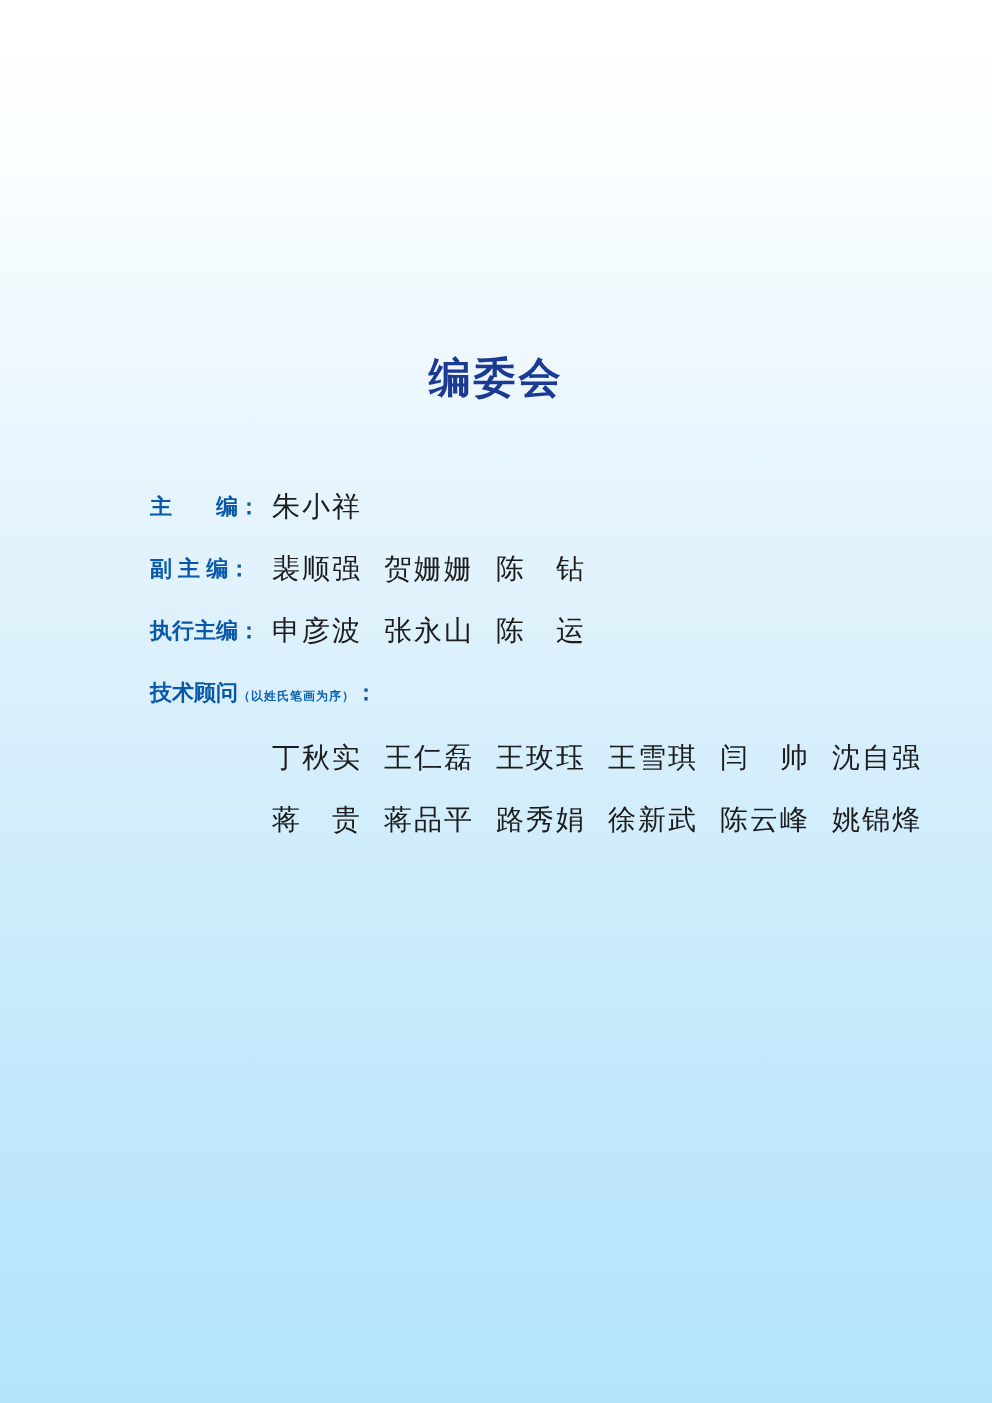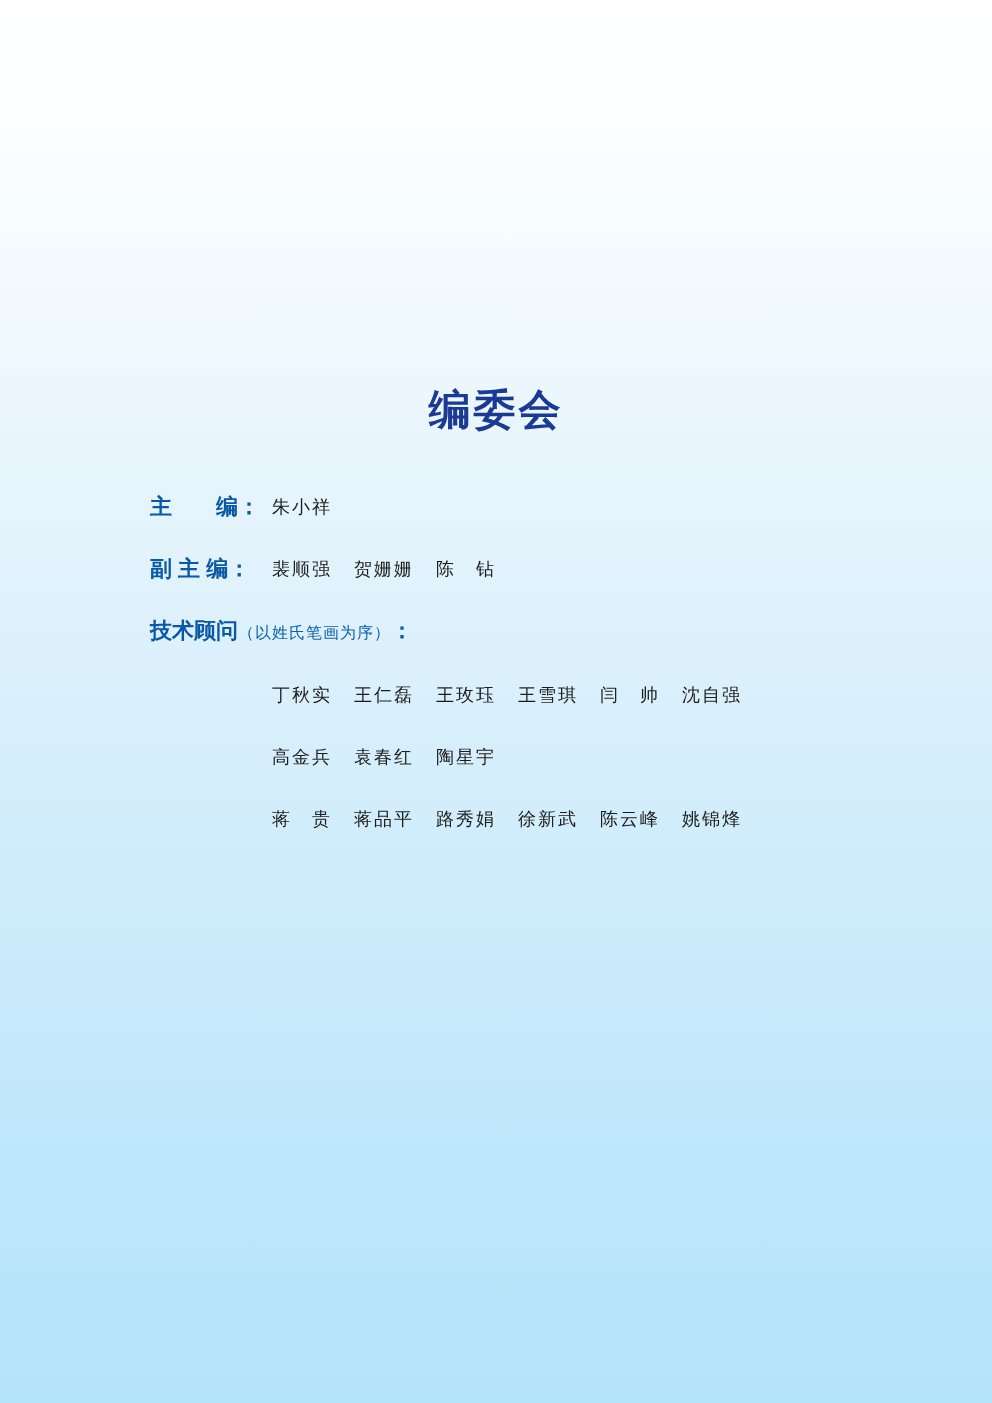--- a/index.html
+++ b/index.html
@@ -20,21 +20,20 @@
   .page-title {
     position: absolute;
     top: 350px;
     left: 0;
     width: 100%;
     text-align: center;
     font-size: 42px;
     font-weight: bold;
     letter-spacing: 3px;
     color: #1a3a94;
-    margin-top: 32px;
   }
   .content {
     position: absolute;
     left: 150px;
     top: 478px;
     right: 70px;
     margin-top: 13px;
   }
   .row { display: flex; align-items: flex-start; }
   .label {
@@ -48,36 +47,36 @@
   }
   .label-line {
     font-size: 22px;
     font-weight: bold;
     color: #0a58a8;
     line-height: 32px;
     margin-bottom: 30px;
     white-space: nowrap;
   }
   .note {
-    font-size: 16px;
-    font-weight: normal;
+    font-size: 12px;
+    font-weight: bold;
     color: #0d61ae;
     letter-spacing: 1px;
   }
   .name-line {
     display: flex;
     column-gap: 22px;
     line-height: 32px;
     margin-bottom: 30px;
     white-space: nowrap;
   }
   .indented { margin-left: 122px; text-align: right; }
   .person {
     font-family: "Liberation Serif", "DejaVu Serif", serif;
-    font-size: 18px;
+    font-size: 28px;
     color: #1c1c1c;
     letter-spacing: 2px;
   }
 </style>
 </head>
 <body>
 
 <div class="page-title">编委会</div>
 
 <div class="content">
@@ -91,37 +90,40 @@
 
   <div class="row">
     <span class="label">副 主 编：</span>
     <div class="name-line">
       <span class="person">裴顺强</span>
       <span class="person">贺姗姗</span>
       <span class="person">陈　钻</span>
     </div>
   </div>
 
+  <div class="row">
+    <span class="label">执行主编：</span>
+    <div class="name-line">
+      <span class="person">申彦波</span>
+      <span class="person">张永山</span>
+      <span class="person">陈　运</span>
+    </div>
+  </div>
 
   <div>
     <div class="label-line">
       <span>技术顾问</span><span class="note">（以姓氏笔画为序）</span><span>：</span>
     </div>
     <div class="name-line indented">
       <span class="person">丁秋实</span>
       <span class="person">王仁磊</span>
       <span class="person">王玫珏</span>
       <span class="person">王雪琪</span>
       <span class="person">闫　帅</span>
       <span class="person">沈自强</span>
-    </div>
-    <div class="name-line indented">
-      <span class="person">高金兵</span>
-      <span class="person">袁春红</span>
-      <span class="person">陶星宇</span>
     </div>
   </div>
 
   <div>
     <div class="name-line indented">
       <span class="person">蒋　贵</span>
       <span class="person">蒋品平</span>
       <span class="person">路秀娟</span>
       <span class="person">徐新武</span>
       <span class="person">陈云峰</span>

